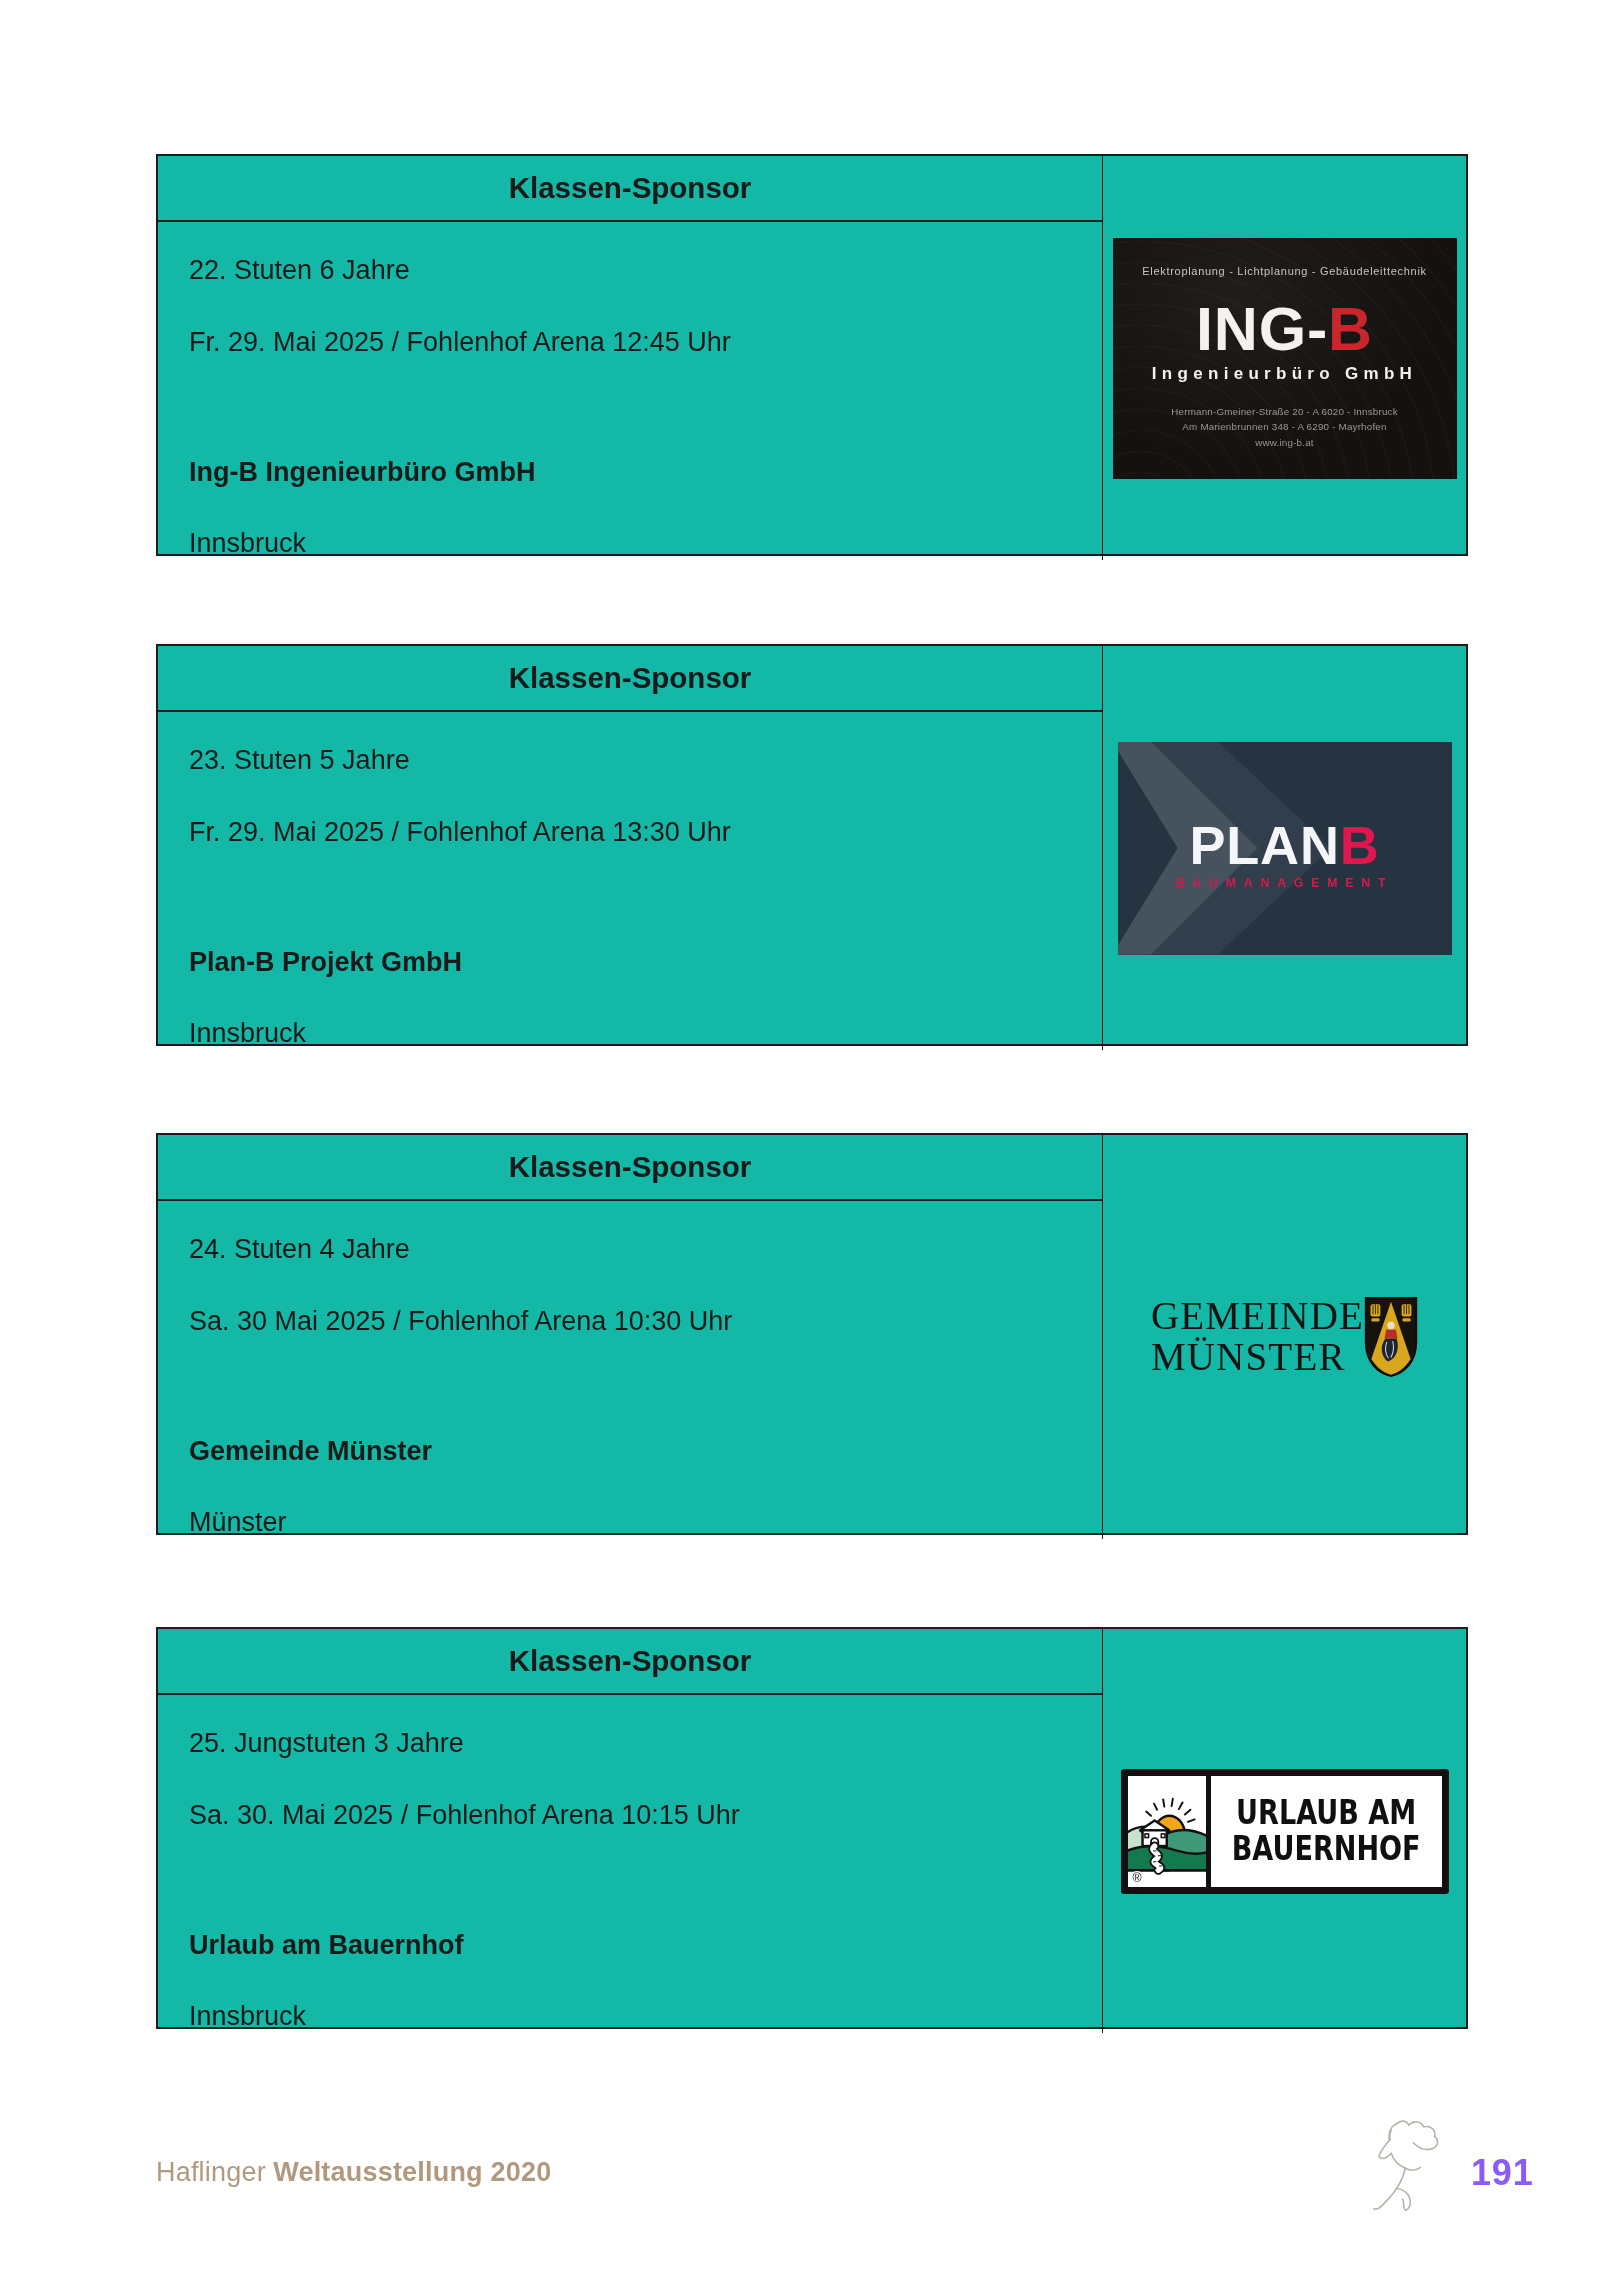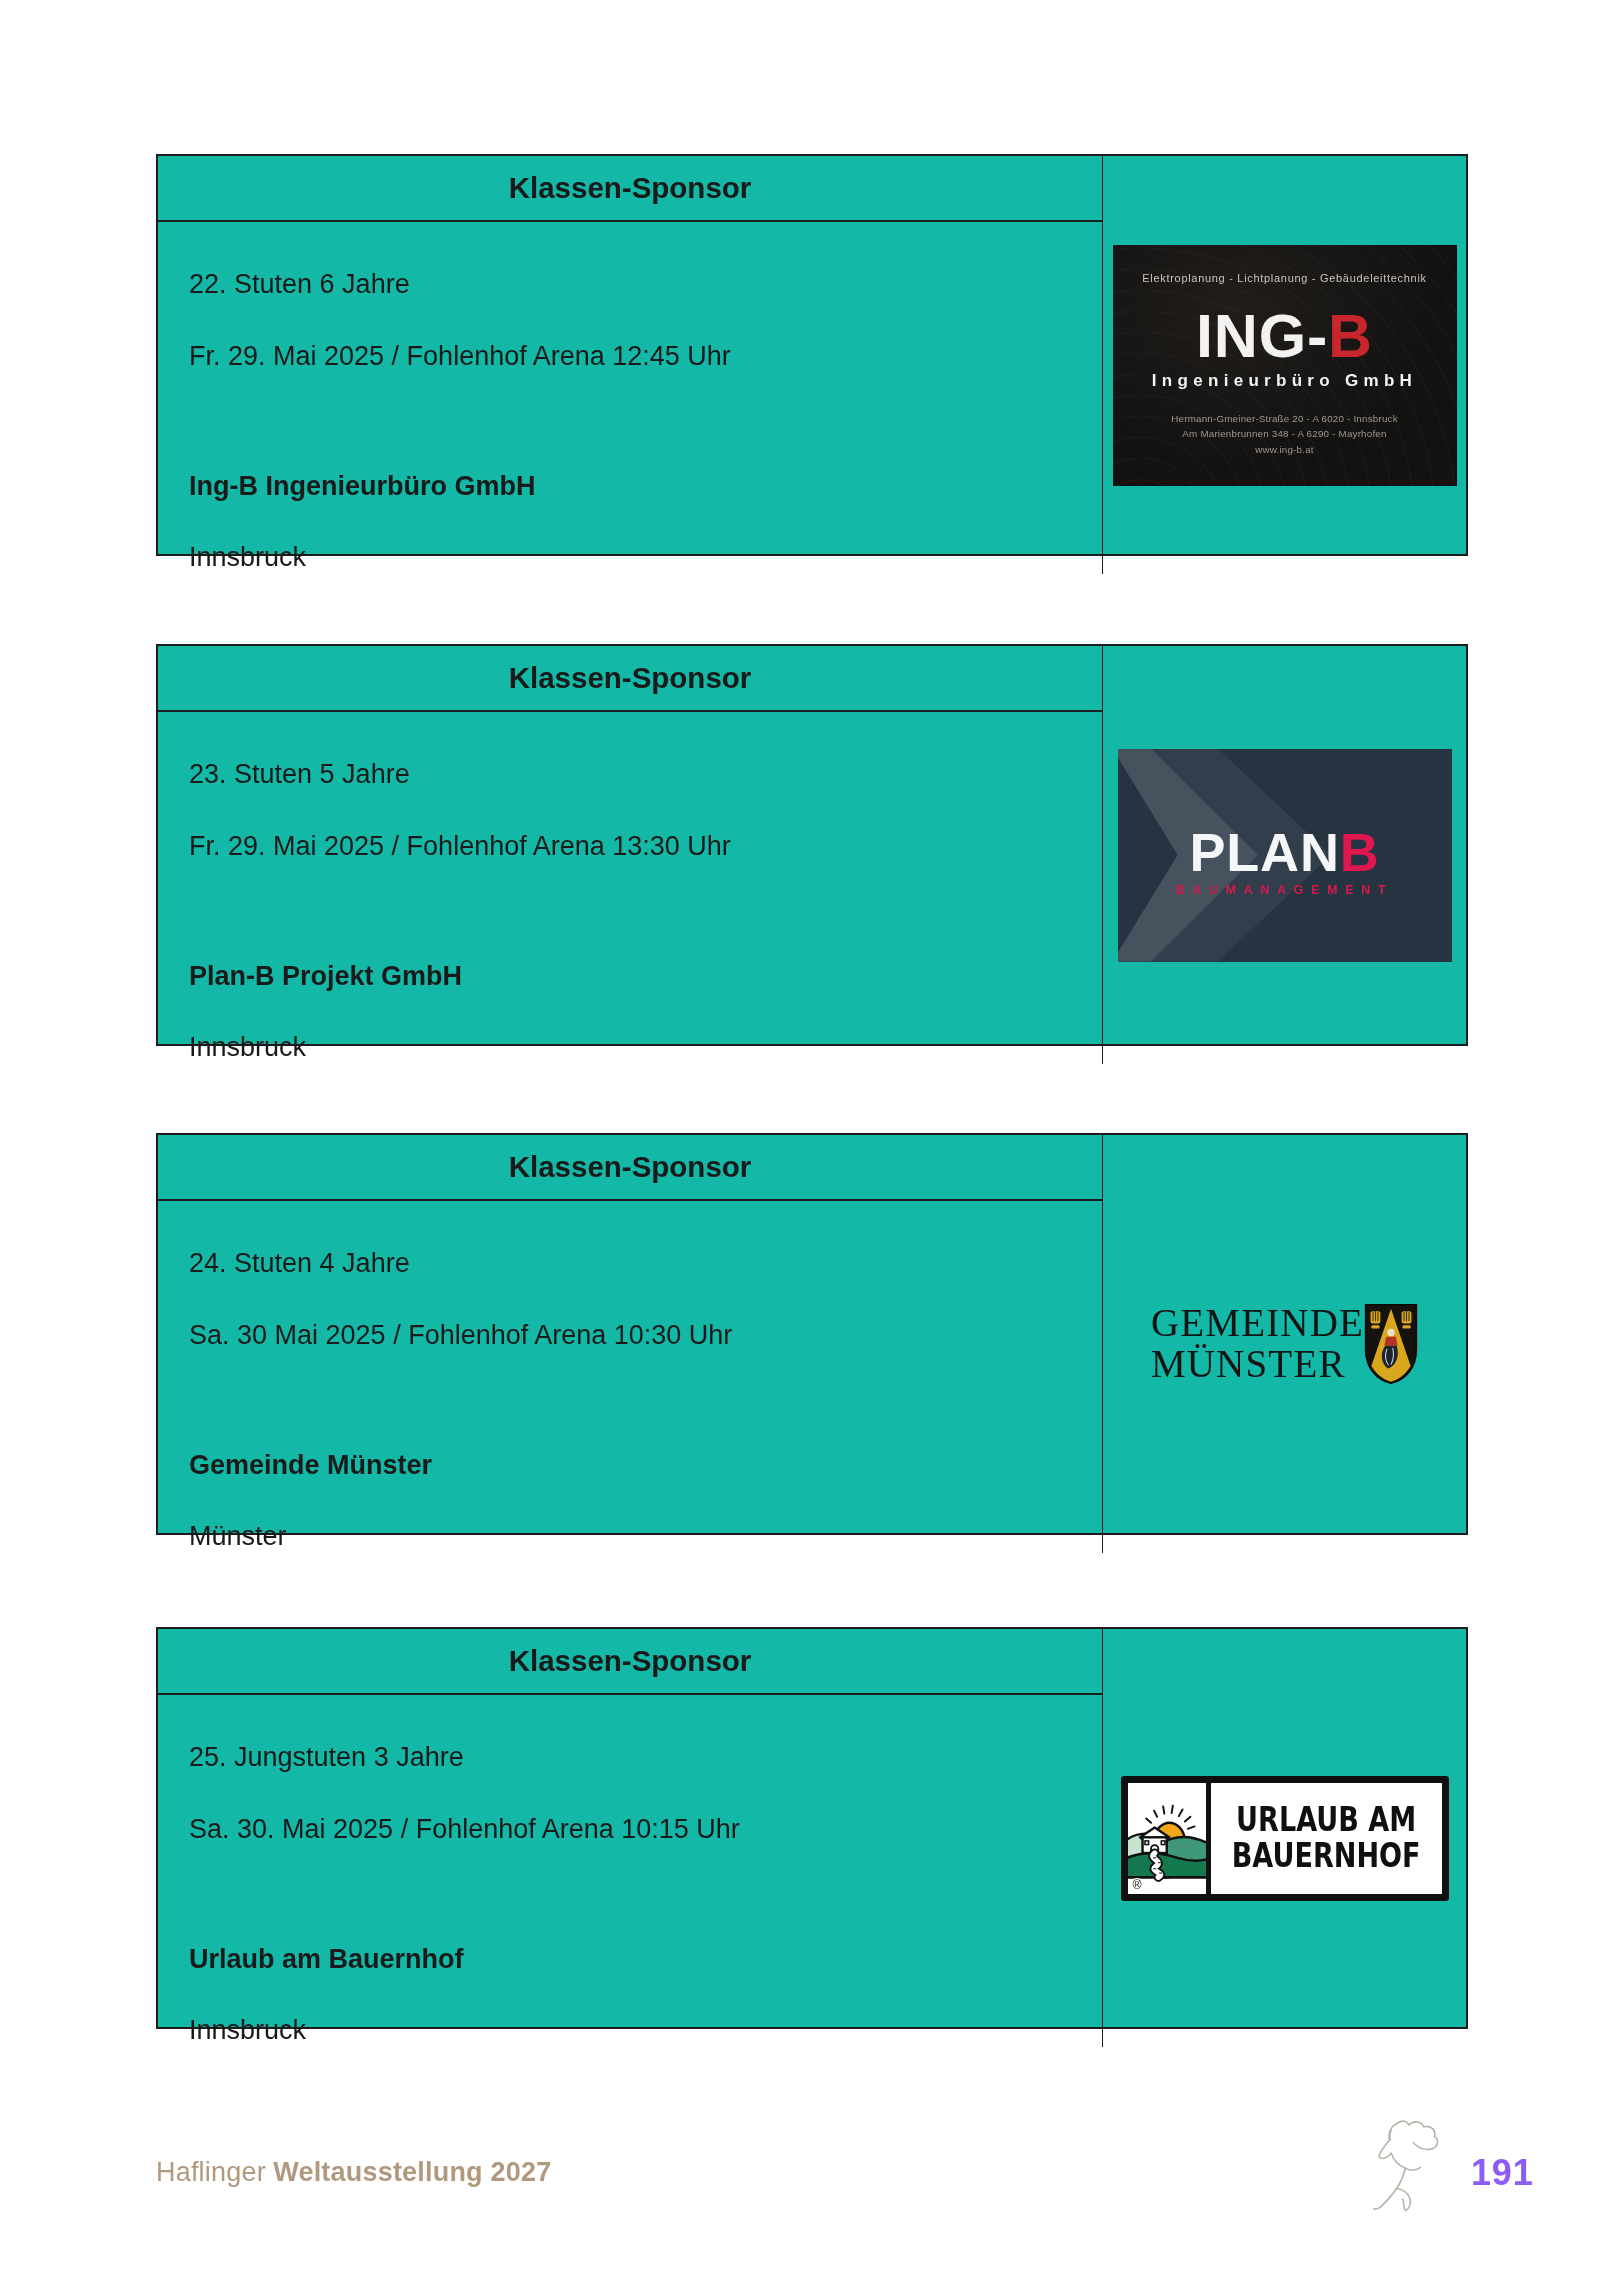--- a/index.html
+++ b/index.html
@@ -29,21 +29,21 @@
     border-bottom:2.5px solid #1c1c1c;
     display:flex; align-items:center; justify-content:center;
     font-size:29.5px; font-weight:bold;
   }
   .body-cell{
     grid-column:1; grid-row:2;
     border-right:1.6px solid #1c1c1c;
     padding:0 0 0 31px;
     font-size:27px; line-height:33px;
   }
-  .body-cell .cls   { margin-top:46px; }
+  .body-cell .cls   { margin-top:32px; }
   .body-cell .sched { margin-top:39px; }
   .body-cell .sponsor{ margin-top:97px; font-weight:bold; }
   .body-cell .city  { margin-top:38px; }
   .logo-cell{
     grid-column:2; grid-row:1 / 3;
     display:flex; align-items:center; justify-content:center;
   }
 
   
   .ingb{
@@ -260,21 +260,21 @@
       </div>
       <div class="urlaub-text">
         <div>URLAUB AM</div>
         <div>BAUERNHOF</div>
       </div>
     </div>
   </div>
 </section>
 
 <div class="footer-brand">
-  <span class="light">Haflinger</span><span class="bold">Weltausstellung 2027</span>
+  <span class="light">Haflinger</span><span class="bold">Weltausstellung 2020</span>
 </div>
 
 <svg class="horse-sketch" viewBox="0 0 100 110" aria-hidden="true">
   <g fill="none" stroke="#b9b2a9" stroke-width="1.8" stroke-linecap="round">
     <path d="M34 6 C27 9 23 17 25 25 C20 32 15 36 13 44 C17 48 23 45 27 40"></path>
     <path d="M27 14 C25 18 25 22 26 25"></path>
     <path d="M34 6 C39 2 45 3 47 8 C53 2 61 4 64 10 C72 8 78 14 76 21 C82 25 80 33 73 35 C66 37 58 34 52 28"></path>
     <path d="M27 40 C30 49 36 54 43 57 C41 65 38 73 33 80 C28 88 22 94 16 100"></path>
     <path d="M43 57 C49 60 55 60 60 56"></path>
     <path d="M33 80 C40 81 46 85 48 91 C50 97 48 103 43 105 C40 101 42 96 40 92"></path>

